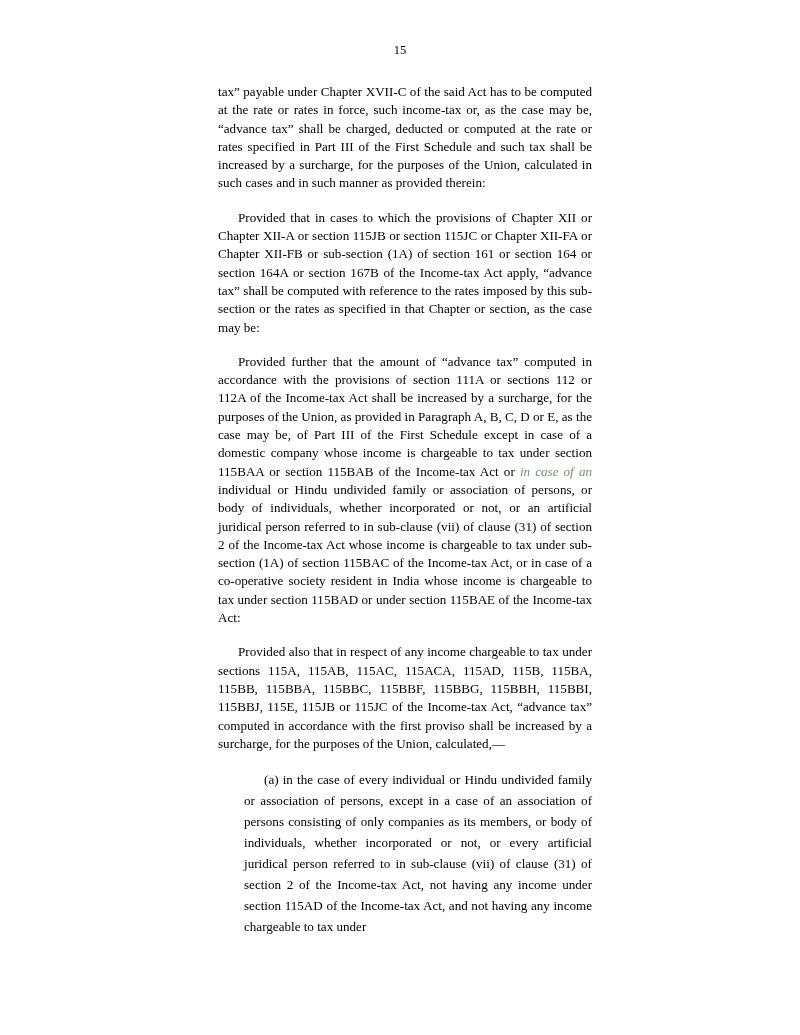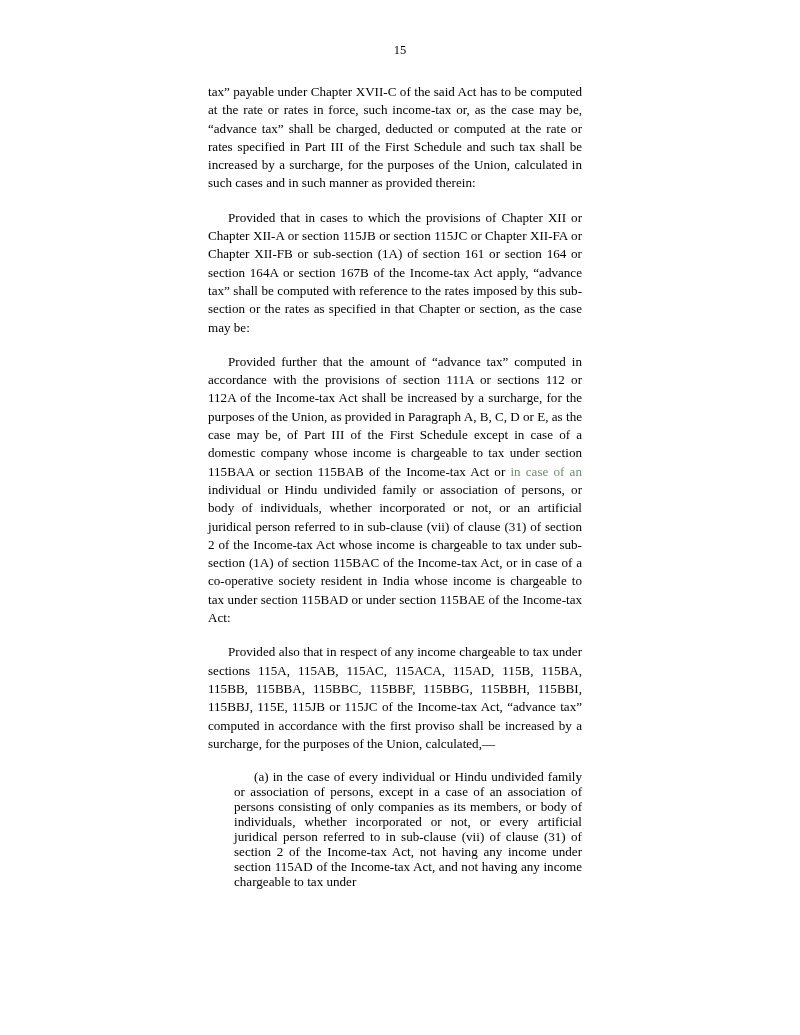--- a/index.html
+++ b/index.html
@@ -26,21 +26,21 @@
     top: 43px;
     left: 0;
     width: 800px;
     text-align: center;
     font-size: 12.5px;
     font-family: "Liberation Serif", serif;
   }
   .content {
     position: absolute;
     top: 83px;
-    left: 208px;
+    left: 218px;
     width: 374px;
   }
   p.para {
     margin: 0 0 16px 0;
     font-size: 13.1px;
     line-height: 18.3px;
     text-align: justify;
     text-justify: inter-word;
     hyphens: none;
   }
@@ -48,28 +48,29 @@
     margin-bottom: 0;
   }
   .indent {
     text-indent: 20px;
   }
   .sub-para {
     margin: 0 0 4px 0;
     margin-left: 26px;
     width: 348px;
     font-size: 13.1px;
-    line-height: 15px;
+    line-height: 21px;
     text-align: justify;
     text-indent: 20px;
   }
   i, .ital {
   }
   .ins {
     color: #6f8f6f;
+    font-style: italic;
   }
 </style>
 </head>
 <body>
 
 <div class="page">
 
   <div class="page-number">15</div>
 
   <div class="content">

